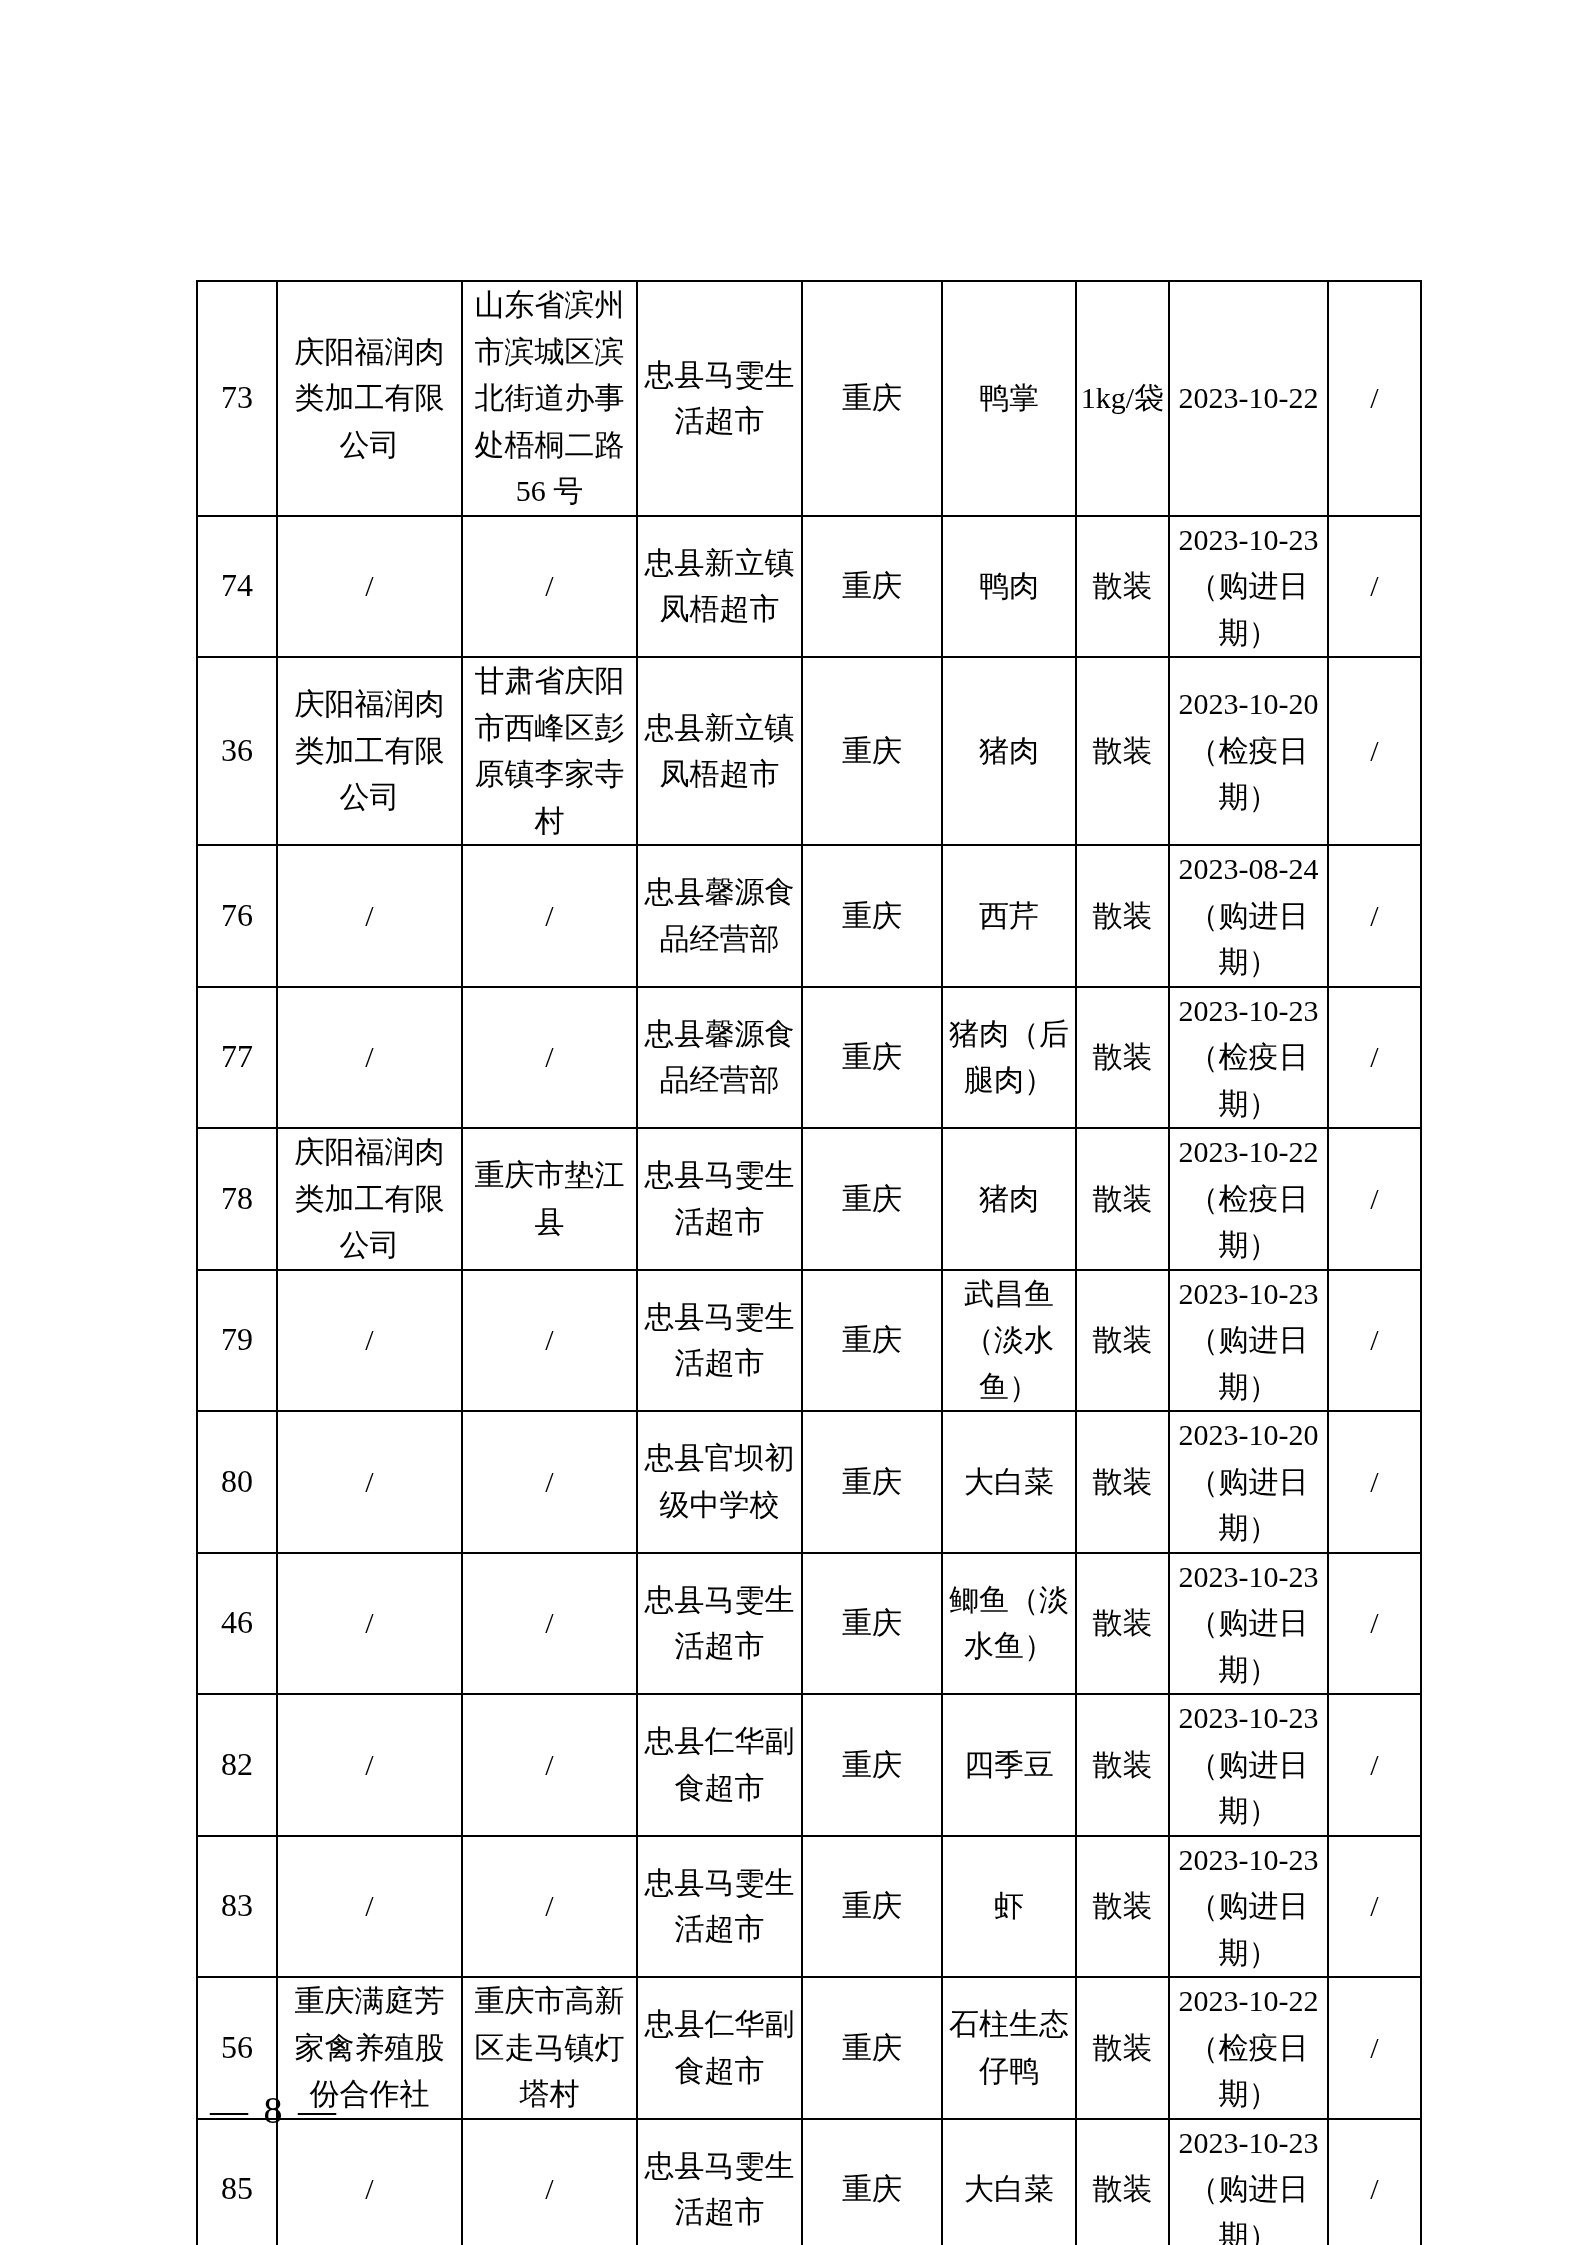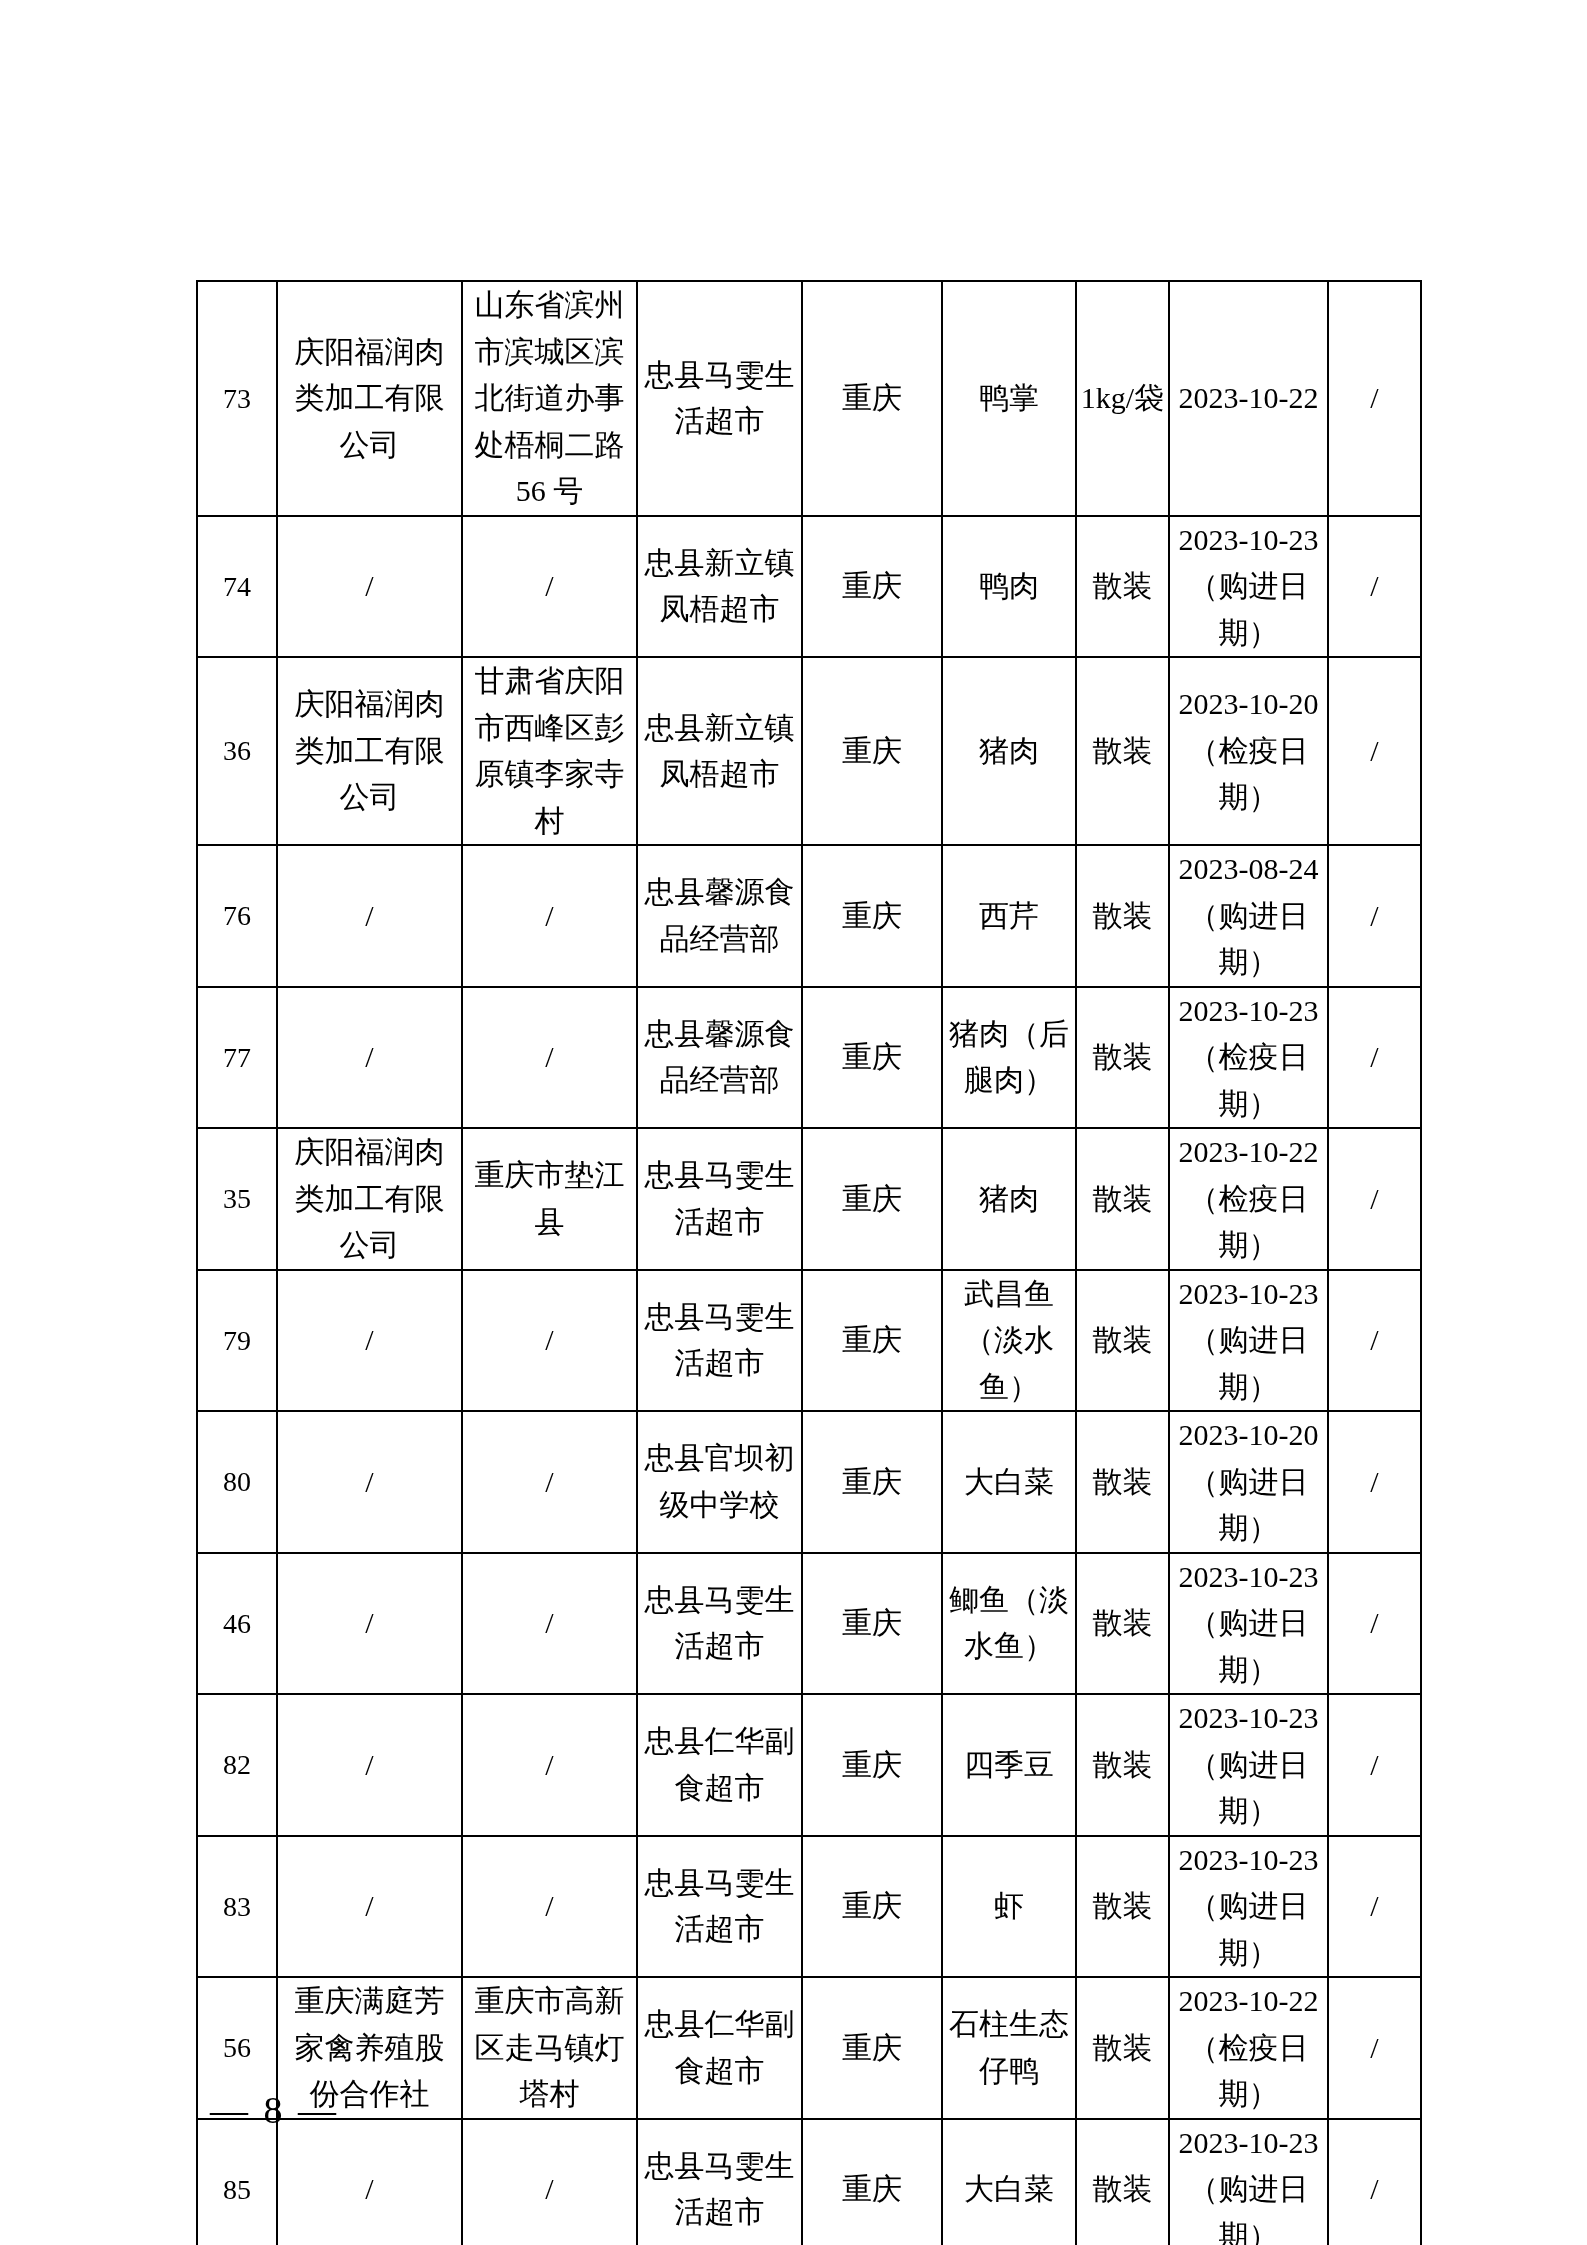--- a/index.html
+++ b/index.html
@@ -29,21 +29,21 @@
     text-align: center;
     vertical-align: middle;
     font-size: 30px;
     line-height: 1.55;
     padding: 0 2px;
     white-space: pre-line;
     word-break: break-all;
     overflow: hidden;
   }
   table.sampling-table td.col-seq {
-    font-size: 28px;
+    font-size: 32px;
   }
   .page-number {
     position: absolute;
     left: 210px;
     top: 2088px;
     font-size: 38px;
     letter-spacing: 3px;
     white-space: pre;
   }
 </style>
@@ -118,21 +118,21 @@
           <td>/</td>
           <td>忠县馨源食品经营部</td>
           <td>重庆</td>
           <td>猪肉（后腿肉）</td>
           <td>散装</td>
           <td>2023-10-23
 （检疫日期）</td>
           <td>/</td>
         </tr>
         <tr style="height: 127px;">
-          <td class="col-seq">35</td>
+          <td class="col-seq">78</td>
           <td>庆阳福润肉类加工有限公司</td>
           <td>重庆市垫江县</td>
           <td>忠县马雯生活超市</td>
           <td>重庆</td>
           <td>猪肉</td>
           <td>散装</td>
           <td>2023-10-22
 （检疫日期）</td>
           <td>/</td>
         </tr>

